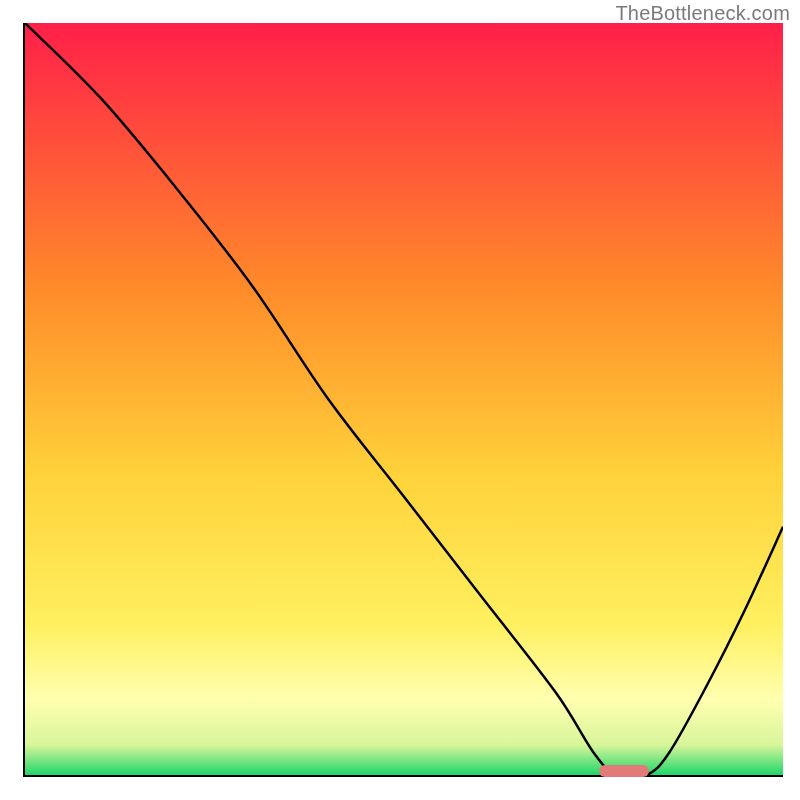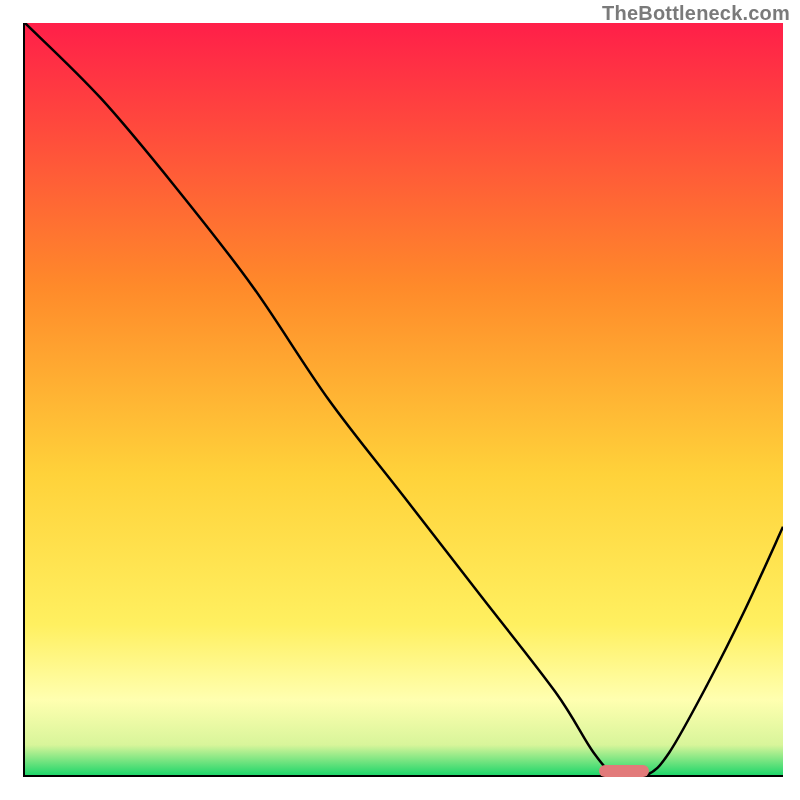--- a/index.html
+++ b/index.html
@@ -1,17 +1,17 @@
 <!DOCTYPE html>
 <html><head>
 <meta charset="utf-8">
 <style>
   html,body{margin:0;padding:0;width:800px;height:800px;overflow:hidden;background:#fff;font-family:Arial,Helvetica,sans-serif}
   .stage{position:relative;width:800px;height:800px}
-  .watermark{position:absolute;top:2px;right:10px;font-size:20px;font-weight:bold;color:#7a7a7a;letter-spacing:.2px}
+  .watermark{position:absolute;top:2px;right:10px;font-size:20px;font-weight:normal;color:#7a7a7a;letter-spacing:.2px}
   .plot{position:absolute;left:23px;top:23px;width:758px;height:752px;border-left:2px solid #000;border-bottom:2px solid #000}
   svg{display:block}
   .marker{position:absolute;width:42px;height:12px;border-radius:6px;background:#e27a7a}
 </style>
 </head>
 <body>
 
 <div class="stage">
   <div class="watermark">TheBottleneck.com</div>
 

